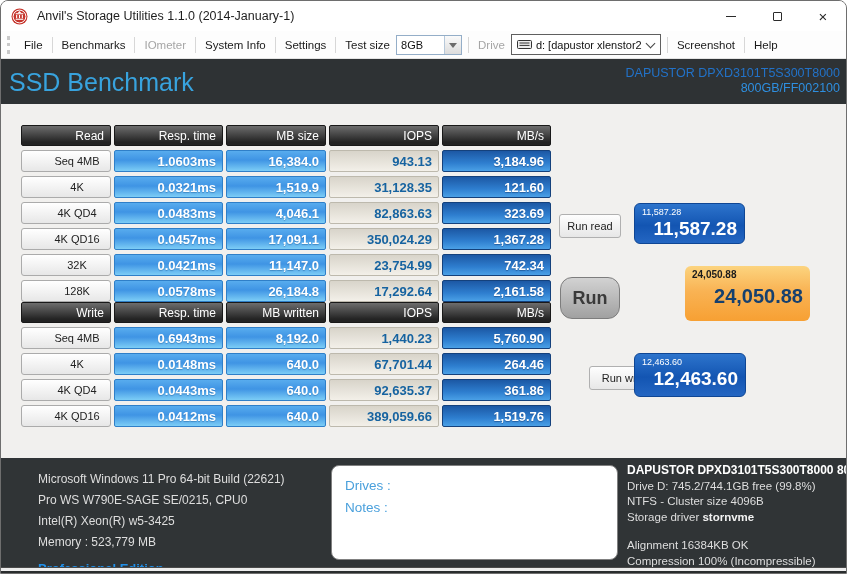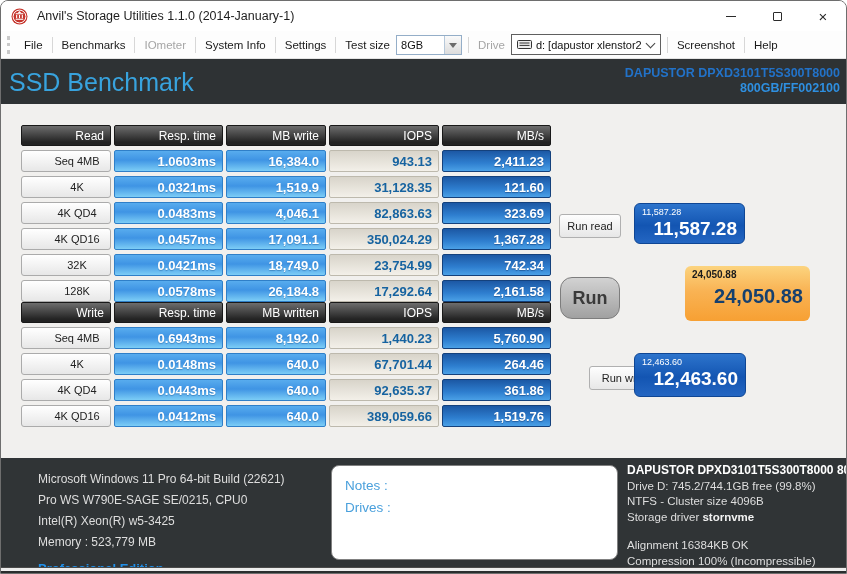--- a/index.html
+++ b/index.html
@@ -33,21 +33,21 @@
   .drive-combo { display:flex; align-items:center; border:1px solid #5f5f5f; height:21px; background:#fff;
                  padding:0 5px; width:150px; font-size:11px; color:#111; margin-right:6px; }
   .drive-combo .txt { white-space:nowrap; overflow:hidden; flex:1; margin-left:4px; }
   .chev { width:7px; height:7px; border-right:1.5px solid #444; border-bottom:1.5px solid #444;
           transform:rotate(45deg); margin:-3px 1px 0 2px; flex:0 0 auto; }
 
   
   .hero { position:absolute; left:0; top:58px; width:847px; height:45px; background:#2e3234;
           display:flex; justify-content:space-between; padding:0 8px; }
   .hero-title { color:#38a3de; font-size:25px; margin-top:9px; }
-  .hero-device { text-align:right; font-weight:bold; font-size:12.5px; line-height:15px; margin-top:7px; }
+  .hero-device { text-align:right; font-weight:normal; font-size:12.5px; line-height:15px; margin-top:7px; }
   .hero-device .l1 { color:#2272c8; }
   .hero-device .l2 { color:#2e8fe0; }
 
   
   .bench { position:absolute; left:20px; display:grid;
            grid-template-columns:90px 109px 100px 110px 109px; column-gap:3px; row-gap:4px; }
   #read-table { top:124px; }
   #write-table { top:301px; }
   .th { height:21px; background:linear-gradient(180deg,#6d6d6d,#232323 85%); color:#fff; font-size:12px;
         display:flex; align-items:center; justify-content:flex-end; padding-right:6px; border-radius:2px;
@@ -170,29 +170,29 @@
     <div class="hero-title">SSD Benchmark</div>
     <div class="hero-device">
       <div class="l1">DAPUSTOR DPXD3101T5S300T8000</div>
       <div class="l2">800GB/FF002100</div>
     </div>
   </div>
 
   <div class="bench" id="read-table">
     <div class="th">Read</div>
     <div class="th">Resp. time</div>
-    <div class="th">MB write</div>
+    <div class="th">MB size</div>
     <div class="th">IOPS</div>
     <div class="th">MB/s</div>
 
     <div class="c-label">Seq 4MB</div>
     <div class="cell blue">1.0603ms</div>
     <div class="cell blue">16,384.0</div>
     <div class="cell tan">943.13</div>
-    <div class="cell navy">2,411.23</div>
+    <div class="cell navy">3,184.96</div>
 
     <div class="c-label">4K</div>
     <div class="cell blue">0.0321ms</div>
     <div class="cell blue">1,519.9</div>
     <div class="cell tan">31,128.35</div>
     <div class="cell navy">121.60</div>
 
     <div class="c-label">4K QD4</div>
     <div class="cell blue">0.0483ms</div>
     <div class="cell blue">4,046.1</div>
@@ -200,21 +200,21 @@
     <div class="cell navy">323.69</div>
 
     <div class="c-label">4K QD16</div>
     <div class="cell blue">0.0457ms</div>
     <div class="cell blue">17,091.1</div>
     <div class="cell tan">350,024.29</div>
     <div class="cell navy">1,367.28</div>
 
     <div class="c-label">32K</div>
     <div class="cell blue">0.0421ms</div>
-    <div class="cell blue">18,749.0</div>
+    <div class="cell blue">11,147.0</div>
     <div class="cell tan">23,754.99</div>
     <div class="cell navy">742.34</div>
 
     <div class="c-label">128K</div>
     <div class="cell blue">0.0578ms</div>
     <div class="cell blue">26,184.8</div>
     <div class="cell tan">17,292.64</div>
     <div class="cell navy">2,161.58</div>
   </div>
 
@@ -272,22 +272,22 @@
   <div class="footer">
     <div class="sys">
       <div>Microsoft Windows 11 Pro 64-bit Build (22621)</div>
       <div>Pro WS W790E-SAGE SE/0215, CPU0</div>
       <div>Intel(R) Xeon(R) w5-3425</div>
       <div>Memory : 523,779 MB</div>
       <div class="edition">Professional Edition</div>
     </div>
 
     <div class="notesbox">
+      <div>Drives :</div>
       <div>Notes :</div>
-      <div>Drives :</div>
     </div>
 
     <div class="devinfo">
       <div class="devtitle">DAPUSTOR DPXD3101T5S300T8000 800</div>
       <div>Drive D: 745.2/744.1GB free (99.8%)</div>
       <div>NTFS - Cluster size 4096B</div>
       <div><span>Storage driver </span> <span class="bold">stornvme</span></div>
       <div class="devgap"></div>
       <div>Alignment 16384KB OK</div>
       <div>Compression 100% (Incompressible)</div>

